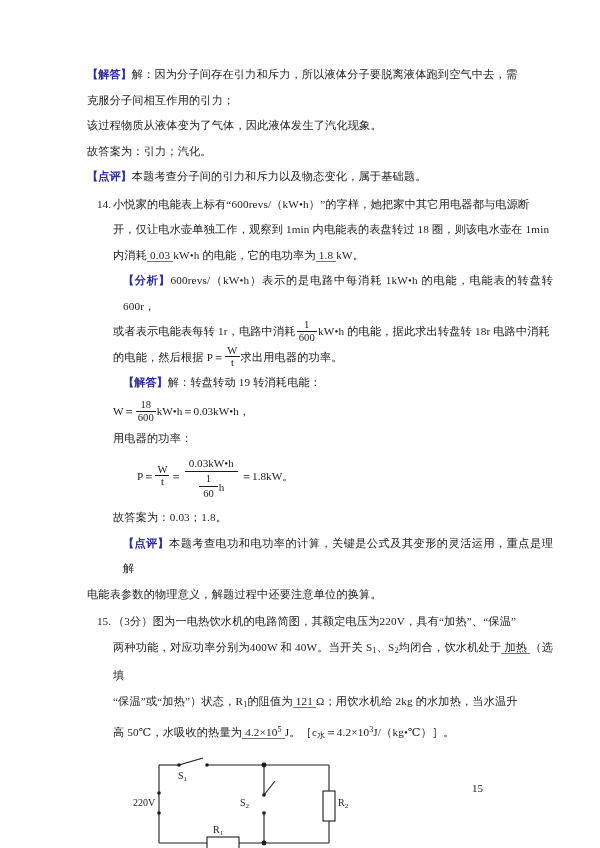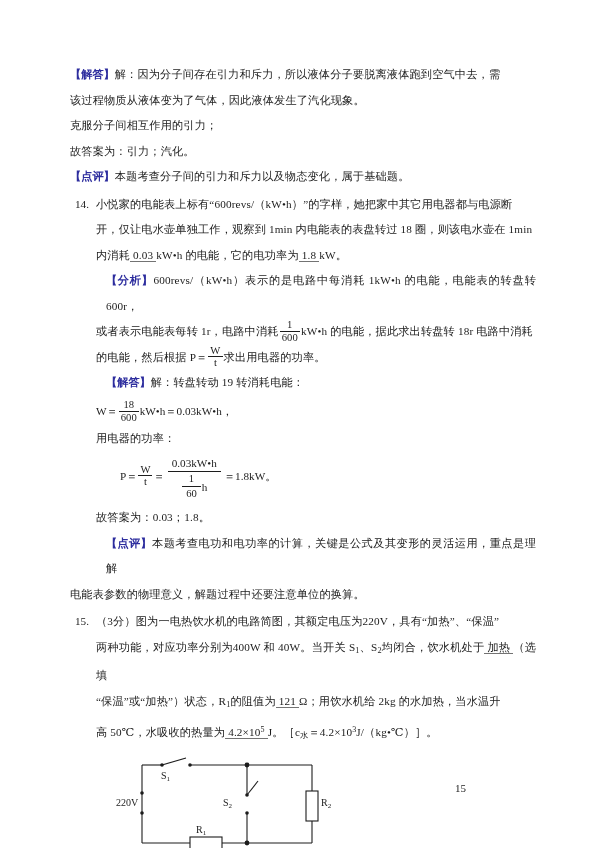--- a/index.html
+++ b/index.html
@@ -10,21 +10,21 @@
   body {
     width: 600px;
     height: 848px;
     position: relative;
     font-family: "Liberation Serif", "DejaVu Serif", serif;
     color: #1a1a1a;
     overflow: hidden;
   }
   .page {
     position: absolute;
-    left: 0; top: 0;
+    left: 17px; top: 0;
     width: 520px;
     height: 848px;
   }
   .body-col {
     position: absolute;
     left: 70px;
     top: 62px;
     width: 466px;
   }
   
@@ -44,21 +44,21 @@
   }
   .num-item {
     position: relative;
     padding-left: 26px;
   }
   .num-item .numlbl {
     position: absolute;
     left: 0;
     top: 0;
     width: 24px;
-    text-align: center;
+    text-align: right;
     font-size: 11.2px;
     line-height: 25.5px;
   }
   .blank {
     border-bottom: 1px solid #737373;
     padding: 0 3px 0 3px;
   }
   .sub { font-size: 0.74em; vertical-align: -0.25em; }
   .sup { font-size: 0.72em; vertical-align: 0.45em; }
 
@@ -154,22 +154,22 @@
   }
 </style>
 </head>
 <body>
 
 <div class="page">
   <div class="body-col">
 
     <div>
       <p class="p"><span class="tag">【解答】</span><span>解：因为分子间存在引力和斥力，所以液体分子要脱离液体跑到空气中去，需</span></p>
+      <p class="p">克服分子间相互作用的引力；</p>
       <p class="p">该过程物质从液体变为了气体，因此液体发生了汽化现象。</p>
-      <p class="p">克服分子间相互作用的引力；</p>
       <p class="p">故答案为：引力；汽化。</p>
       <p class="p"><span class="tag">【点评】</span><span>本题考查分子间的引力和斥力以及物态变化，属于基础题。</span></p>
     </div>
 
     <div class="num-item" style="margin-top:2px;">
       <span class="numlbl">14.</span>
       <p class="p">小悦家的电能表上标有“600revs/（kW•h）”的字样，她把家中其它用电器都与电源断</p>
       <p class="p">开，仅让电水壶单独工作，观察到 1min 内电能表的表盘转过 18 圈，则该电水壶在 1min</p>
       <p class="p"><span>内消耗</span><span class="blank">0.03</span><span>kW•h 的电能，它的电功率为</span><span class="blank">1.8</span><span>kW。</span></p>
 

